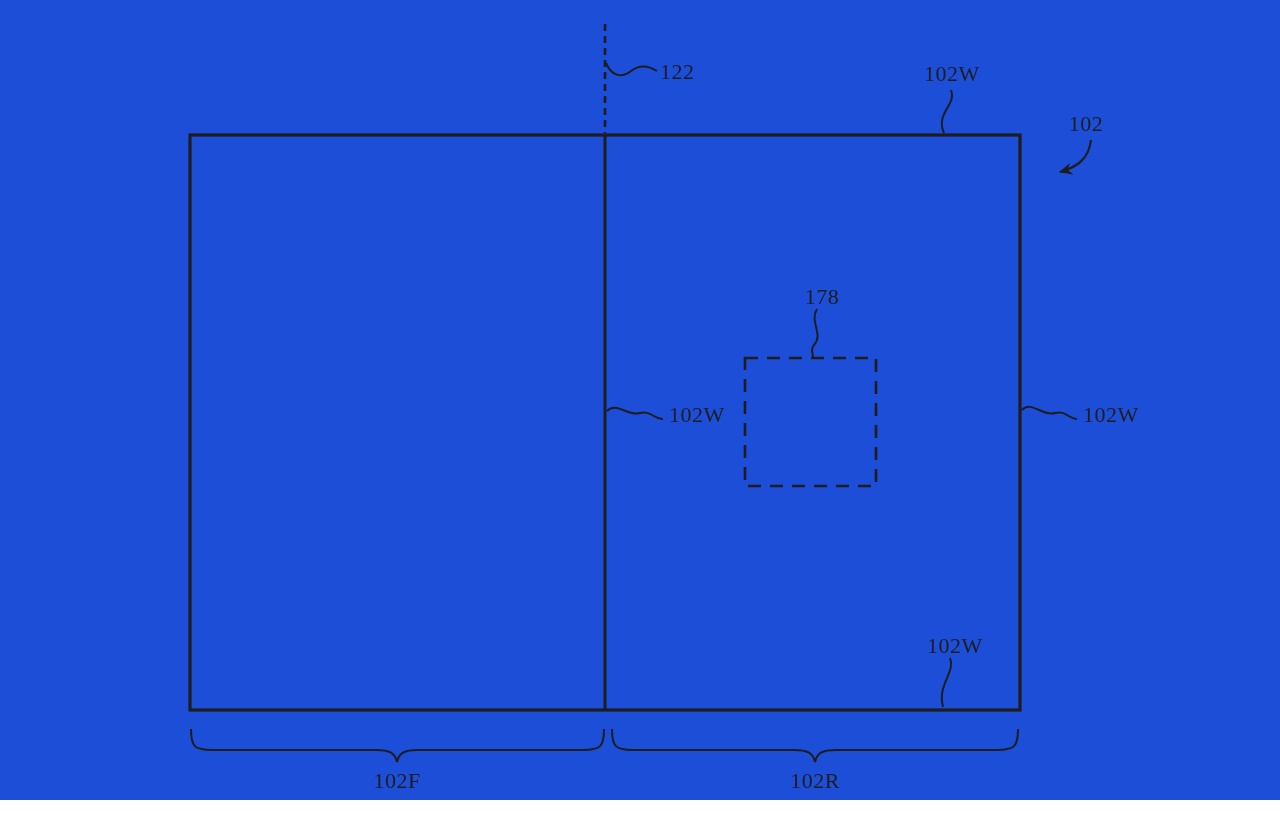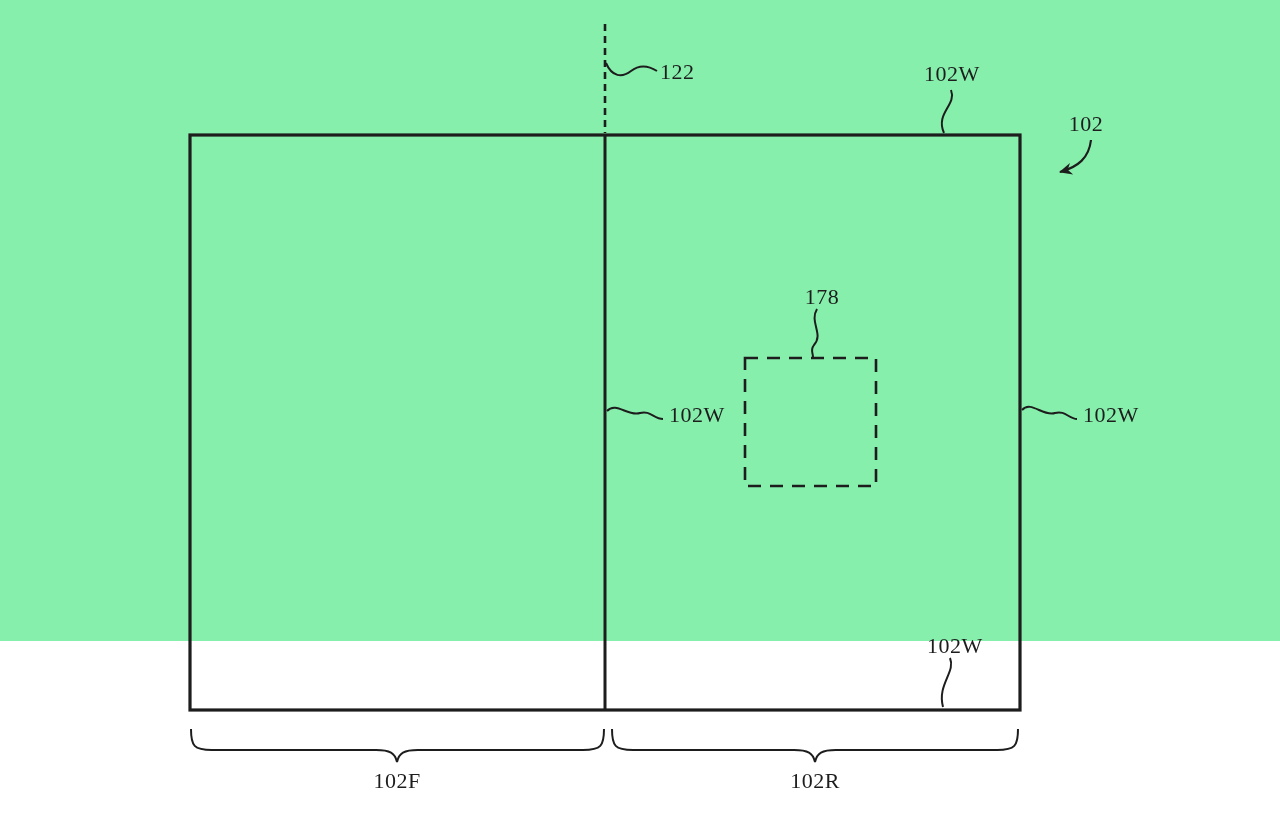--- a/index.html
+++ b/index.html
@@ -6,22 +6,22 @@
     margin: 0;
     padding: 0;
     background: #ffffff;
     width: 1280px;
     height: 820px;
     overflow: hidden;
   }
   .figure-wrap {
     position: relative;
     width: 1280px;
-    height: 641px;
-    background: #86efac;
+    height: 800px;
+    background: #1d4ed8;
   }
   svg {
     display: block;
   }
   .ref-label {
     font-family: "Liberation Serif", "DejaVu Serif", serif;
     font-size: 22px;
     letter-spacing: 0.5px;
   }
 </style>

